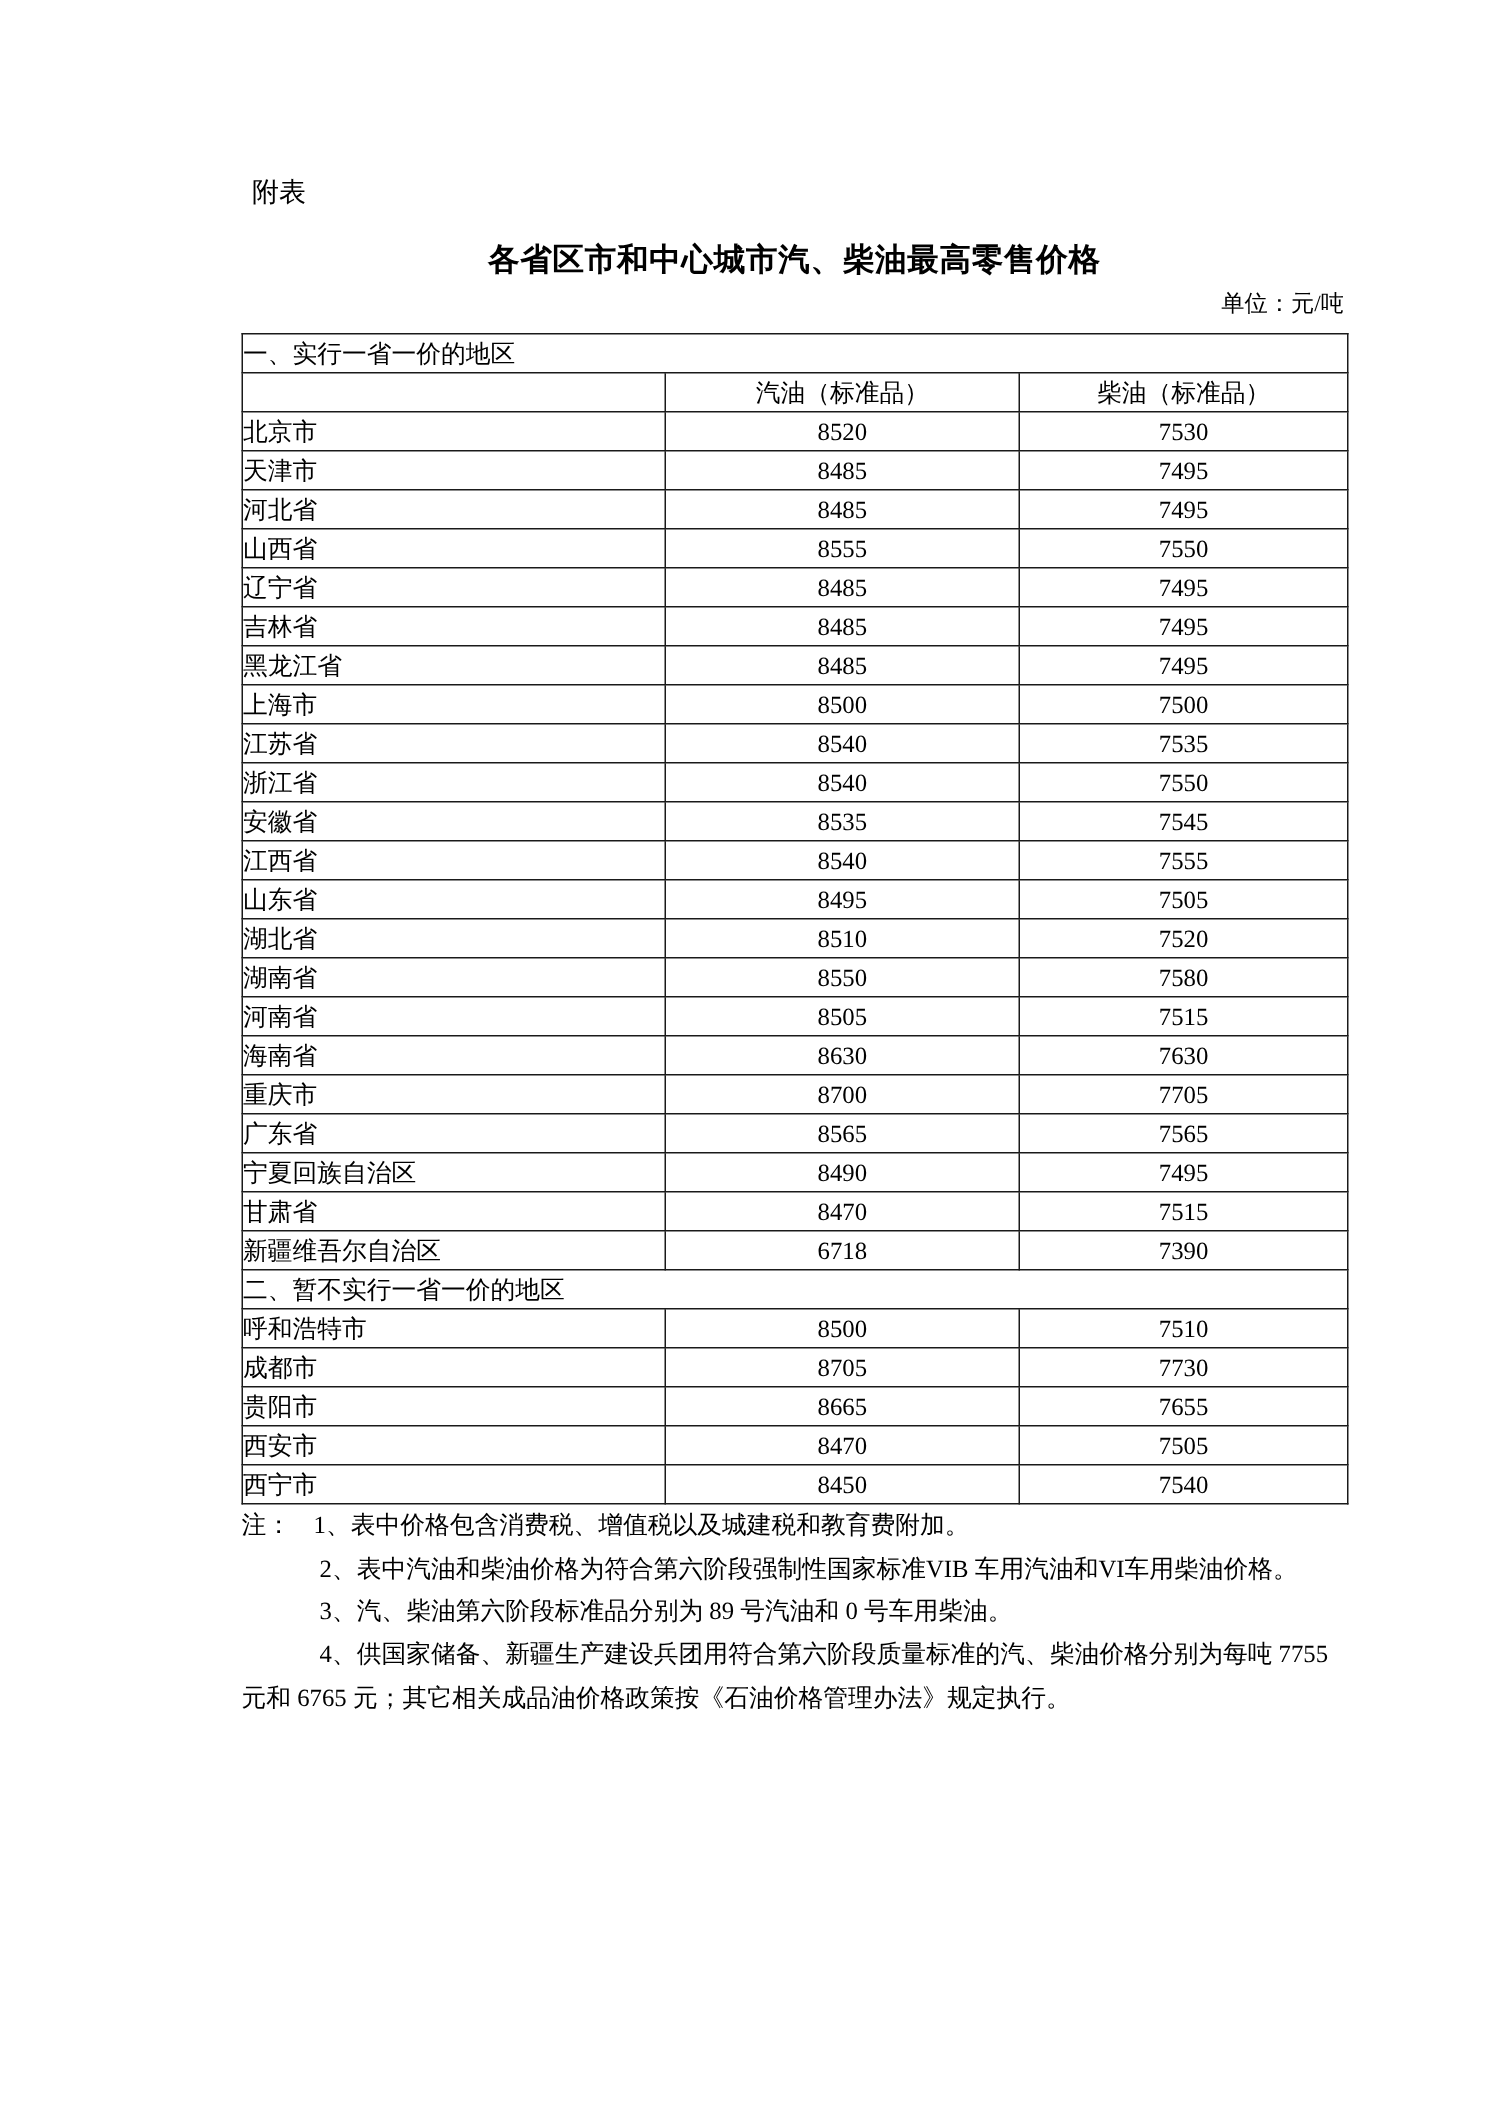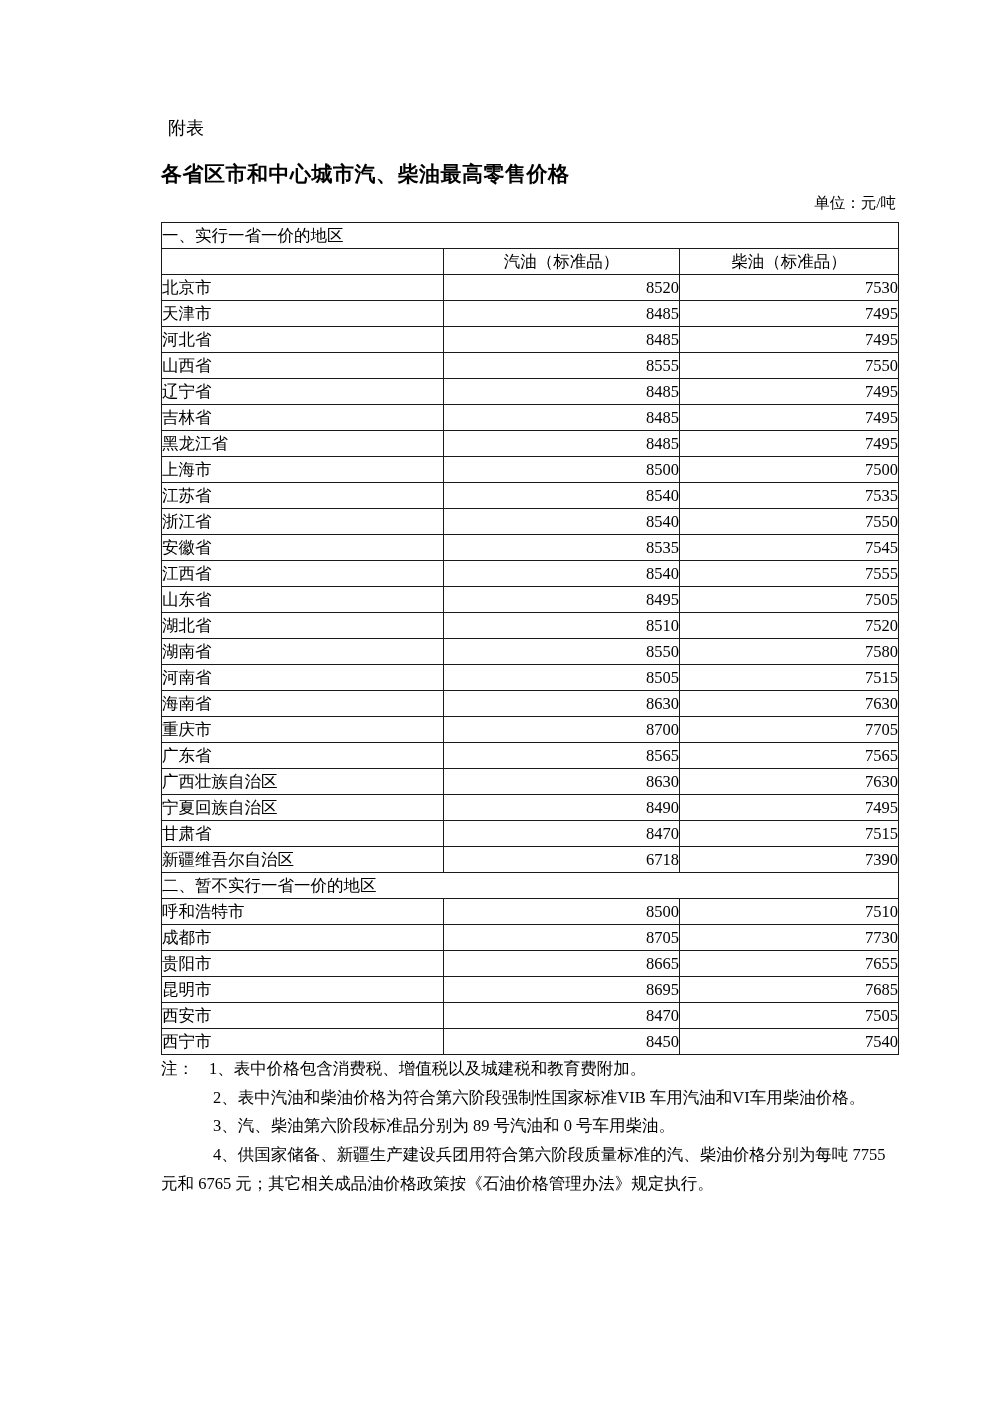--- a/index.html
+++ b/index.html
@@ -23,20 +23,21 @@
     padding-left: 13px;
   }
   .appendix-label {
     margin-top: 116px;
     padding-left: 7px;
     font-size: 18px;
     line-height: 24px;
   }
   .doc-title {
     margin-top: 20px;
+    text-align: center;
     font-family: "Liberation Sans", "DejaVu Sans", sans-serif;
     font-weight: bold;
     font-size: 21px;
     line-height: 28px;
     letter-spacing: 0.5px;
   }
   .unit-line {
     margin-top: 5px;
     text-align: right;
     font-size: 15.5px;
@@ -64,21 +65,21 @@
   td.th-cell { text-align: center; }
   td.section-cell {
     text-align: left;
     padding-left: 10px;
   }
   td.region-cell {
     text-align: left;
     padding-left: 45px;
   }
   td.num-cell {
-    text-align: right;
+    text-align: center;
     font-family: "Liberation Serif", "DejaVu Serif", serif;
   }
   .notes {
     margin-top: 0;
     font-size: 16.5px;
     line-height: 28.7px;
   }
   .notes p {
     margin: 0;
     padding: 0;
@@ -202,25 +203,20 @@
           <td class="region-cell">重庆市</td>
           <td class="num-cell">8700</td>
           <td class="num-cell">7705</td>
         </tr>
         <tr>
           <td class="region-cell">广东省</td>
           <td class="num-cell">8565</td>
           <td class="num-cell">7565</td>
         </tr>
         <tr>
-          <td class="region-cell">广西壮族自治区</td>
-          <td class="num-cell">8630</td>
-          <td class="num-cell">7630</td>
-        </tr>
-        <tr>
           <td class="region-cell">宁夏回族自治区</td>
           <td class="num-cell">8490</td>
           <td class="num-cell">7495</td>
         </tr>
         <tr>
           <td class="region-cell">甘肃省</td>
           <td class="num-cell">8470</td>
           <td class="num-cell">7515</td>
         </tr>
         <tr>
@@ -238,25 +234,20 @@
         </tr>
         <tr>
           <td class="region-cell">成都市</td>
           <td class="num-cell">8705</td>
           <td class="num-cell">7730</td>
         </tr>
         <tr>
           <td class="region-cell">贵阳市</td>
           <td class="num-cell">8665</td>
           <td class="num-cell">7655</td>
-        </tr>
-        <tr>
-          <td class="region-cell">昆明市</td>
-          <td class="num-cell">8695</td>
-          <td class="num-cell">7685</td>
         </tr>
         <tr>
           <td class="region-cell">西安市</td>
           <td class="num-cell">8470</td>
           <td class="num-cell">7505</td>
         </tr>
         <tr>
           <td class="region-cell">西宁市</td>
           <td class="num-cell">8450</td>
           <td class="num-cell">7540</td>

